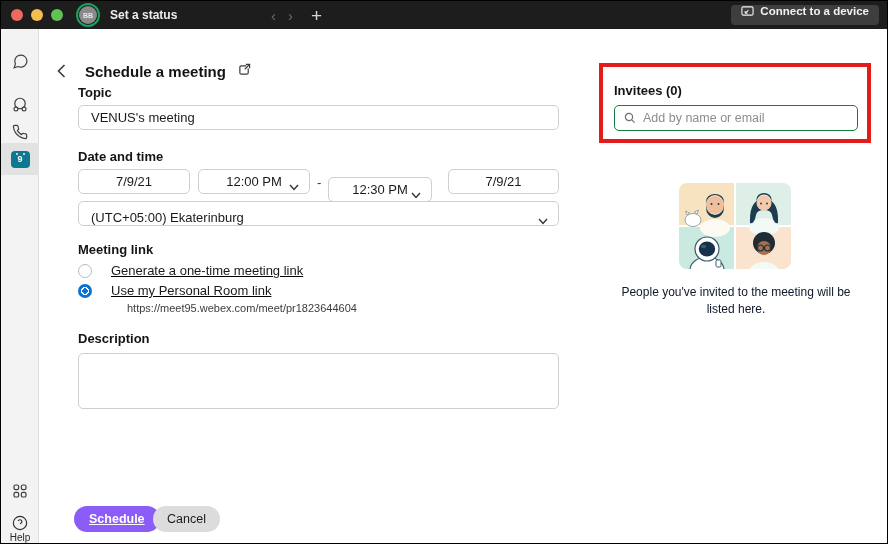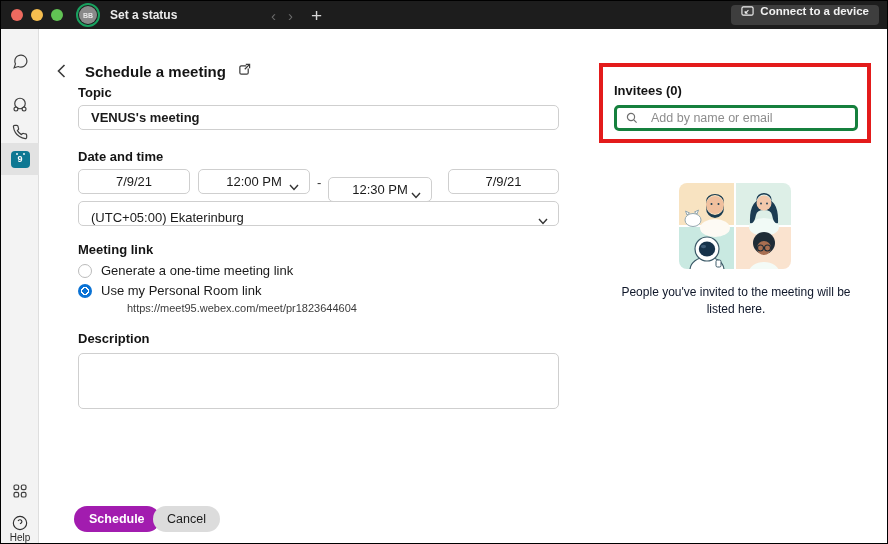--- a/index.html
+++ b/index.html
@@ -45,36 +45,36 @@
   .label { position:absolute; font-size:13px; font-weight:bold; color:#141414; }
   .field { position:absolute; height:25px; border:1px solid #cfcfcf; border-radius:5px; background:#fff; font-size:13px; color:#1a1a1a; }
   input.field { padding:0 12px; outline:none; font-family:"Liberation Sans", sans-serif; }
   .pickbox { display:flex; align-items:center; justify-content:center; }
   .selectbox { display:flex; align-items:flex-end; }
   .selectbox .sel-text { flex:1; padding-left:12px; }
   .chev { margin-right:10px; display:flex; }
   .pickbox .chev-abs { position:absolute; right:10px; top:9px; }
   .dash { position:absolute; font-size:13px; color:#333; }
 
-  .radio-row { position:absolute; display:flex; align-items:flex-end; gap:9px; }
+  .radio-row { position:absolute; display:flex; align-items:flex-end; gap:19px;text-decoration:underline; }
   .radio { width:14px; height:14px; border-radius:50%; background:#fff; border:1.5px solid #bbb; }
   .radio.on { border:none; background:radial-gradient(circle, #0a72d4 0 2.6px, #fff 2.6px 4.2px, #0a72d4 4.2px); }
   .radio-label { font-size:13px; color:#1a1a1a; }
   .pr-url { position:absolute; font-size:11px; color:#3c3c3c; }
 
   textarea.field { resize:none; padding:8px 12px; font-family:"Liberation Sans", sans-serif; }
 
   .btn { position:absolute; height:26px; border:none; border-radius:13px; font-size:12.5px; font-weight:bold; display:flex; align-items:center; justify-content:center; font-family:"Liberation Sans", sans-serif; }
-  .btn.primary { background:#a21caf; color:#fff; padding:0 15px; }
+  .btn.primary { background:#8b5cf6; color:#fff; padding:0 15px;text-decoration:underline; }
   .btn.plain { background:#dcdcdc; color:#1c1c1c; padding:0 14px; font-weight:normal; }
 
   
   .red-box { position:absolute; left:559px; top:34px; width:272px; height:80px; border:4px solid #e31b1b; }
   .inv-title { position:absolute; left:574px; top:54px; font-size:13px; font-weight:bold; color:#141414; }
-  .inv-search { position:absolute; left:574px; top:76px; width:244px; height:26px; border:3px solid #15803d; border-radius:5px; background:#fff; display:flex; align-items:center; gap:13px; padding-left:9px; }
+  .inv-search { position:absolute; left:574px; top:76px; width:244px; height:26px; border:1px solid #15803d; border-radius:5px; background:#fff; display:flex; align-items:center; gap:7px; padding-left:9px; }
   .inv-search input { border:none; outline:none; flex:1; font-size:12.5px; color:#333; font-family:"Liberation Sans", sans-serif; background:transparent; }
   .inv-search input::placeholder { color:#8d8d8d; }
   .illustration { position:absolute; left:639px; top:154px; }
   .inv-caption { position:absolute; left:566px; top:255px; width:260px; text-align:center; font-size:12px; color:#0f172a; line-height:1.45; }
 </style>
 </head>
 <body>
 
 <div class="app">
 <div class="win">
@@ -169,21 +169,21 @@
       <span class="page-title">Schedule a meeting</span>
       <span class="ext-icon">
         <svg width="13" height="13" viewBox="0 0 14 14" fill="none" stroke="#3a3a3a" stroke-width="1.3">
               <path d="M9 3 H3.6 A1.6 1.6 0 0 0 2 4.6 V10.4 A1.6 1.6 0 0 0 3.6 12 H9.4 A1.6 1.6 0 0 0 11 10.4 V6"></path>
               <path d="M8.4 1.5 H12.5 V5.6 M12.2 1.8 L7.3 6.7"></path>
             </svg>
       </span>
     </div>
 
     <div class="label" style="left:38px; top:56px;">Topic</div>
-    <input class="field" style="left: 38px; top: 76px; width: 481px; font-weight: bold;" type="text" value="VENUS's meeting">
+    <input class="field" style="left: 38px; top: 76px; width: 481px;" type="text" value="VENUS's meeting">
 
     <div class="label" style="left:38px; top:120px;">Date and time</div>
     <div class="field pickbox" style="left:38px; top:140px; width:112px;">
       <span>7/9/21</span>
     </div>
     <div class="field pickbox" style="left:158px; top:140px; width:112px;">
       <span>12:00 PM</span>
       <span class="chev-abs">
         <svg width="10" height="7" viewBox="0 0 10 7" fill="none" stroke="#333" stroke-width="1.4">
               <polyline points="1,1 5,5.4 9,1"></polyline>

